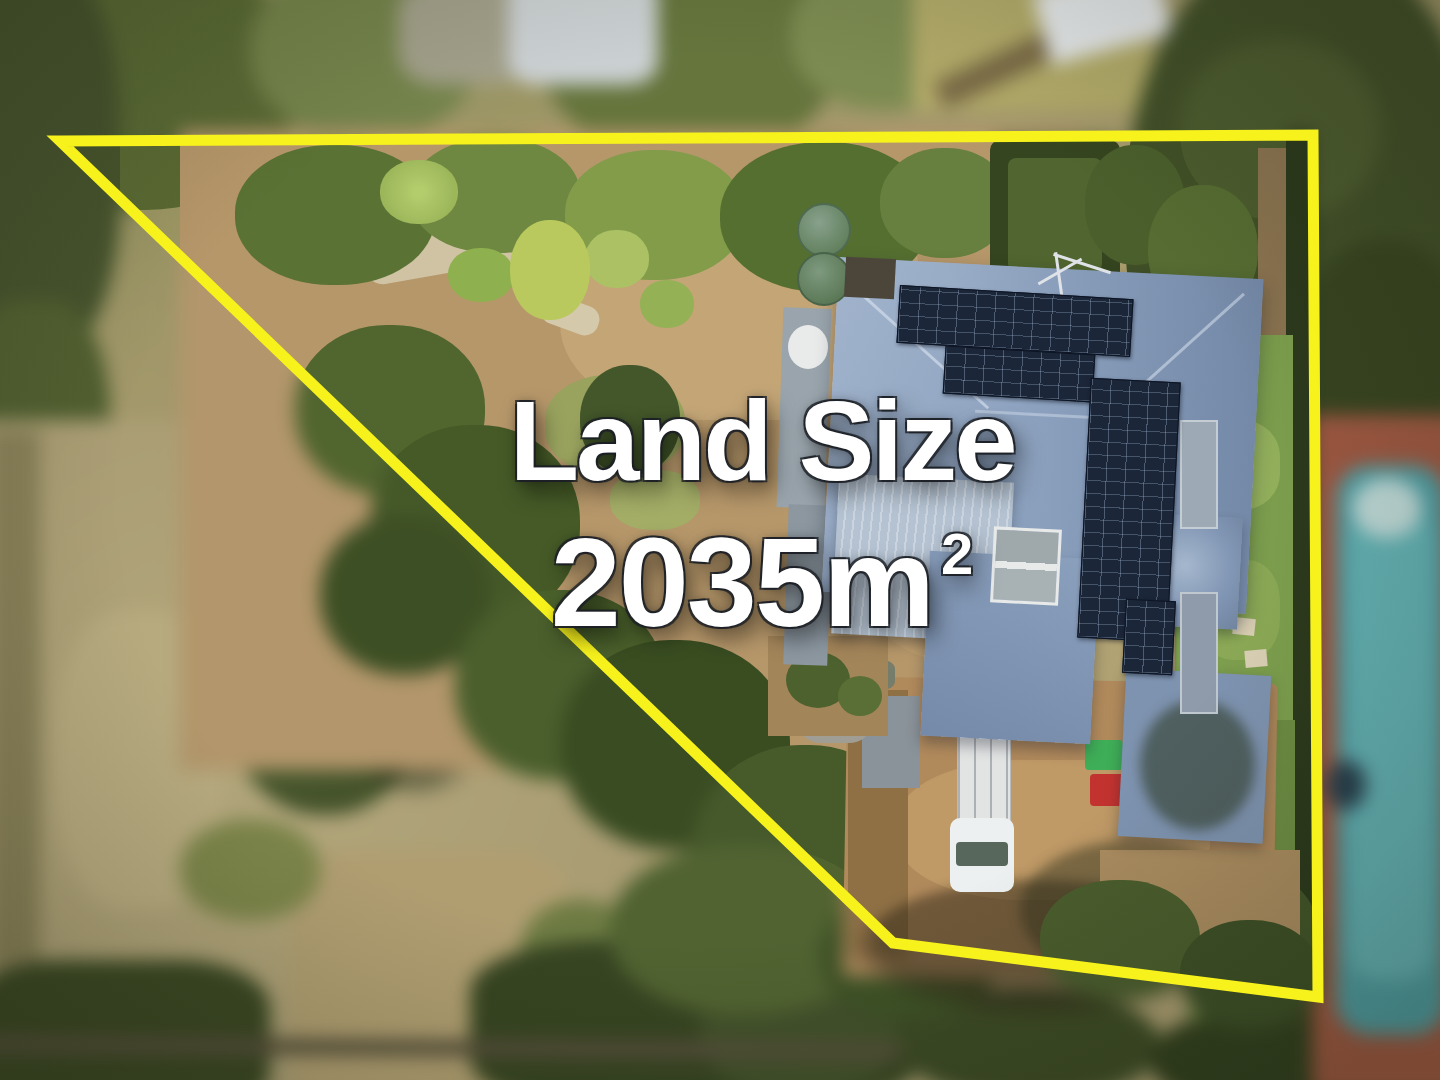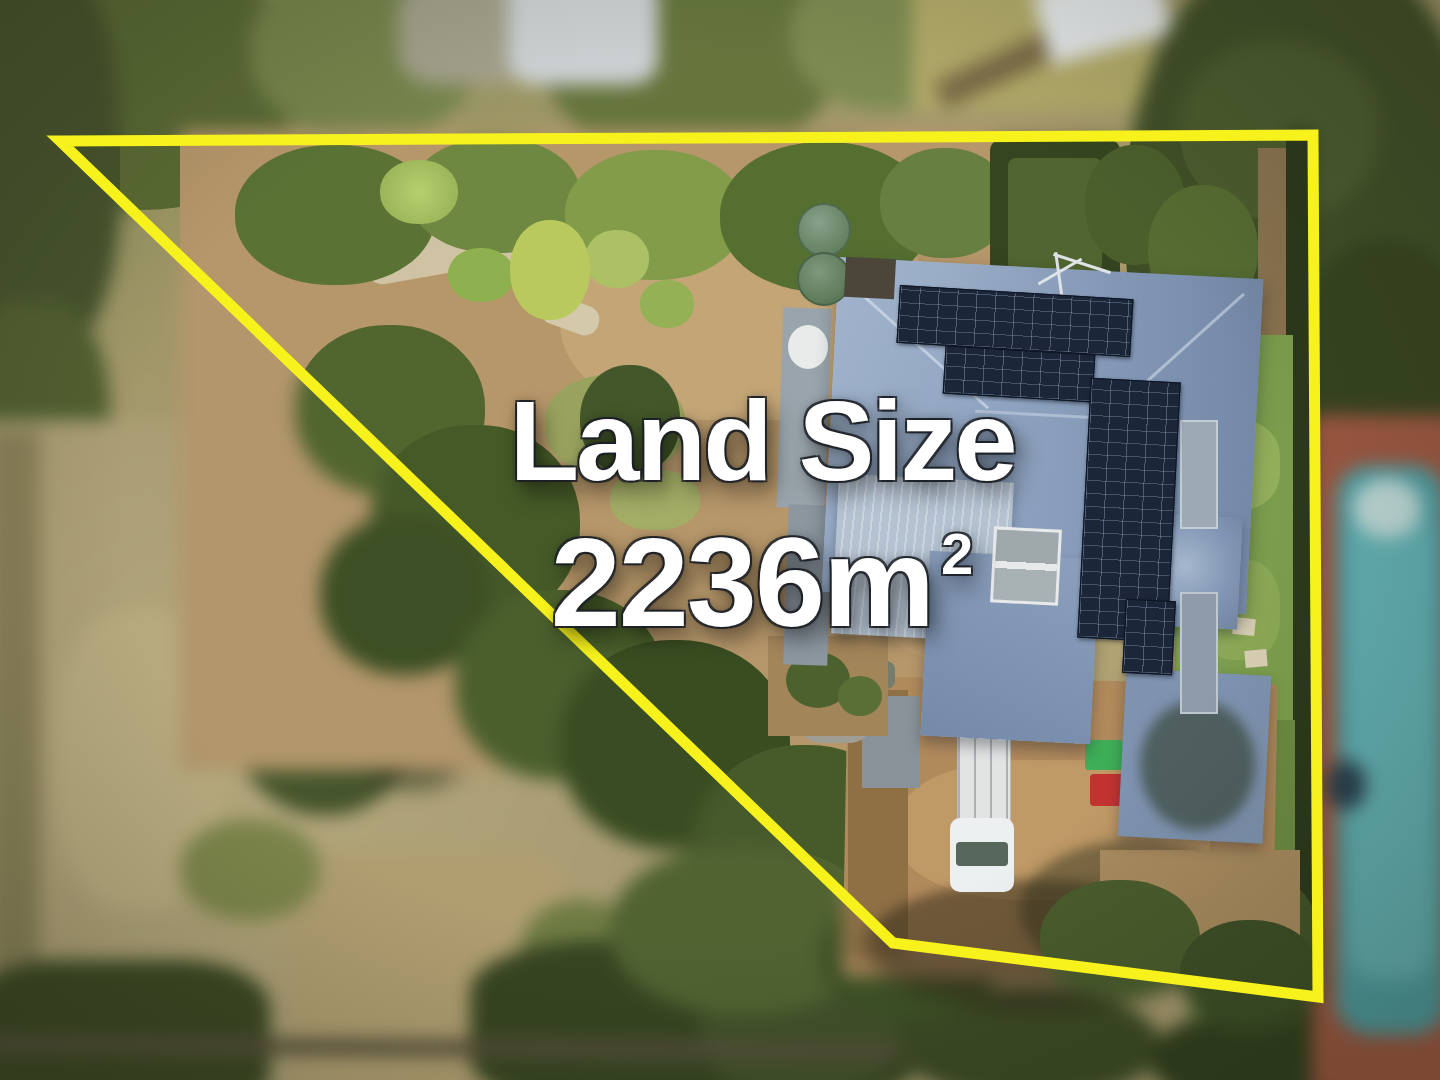--- a/index.html
+++ b/index.html
@@ -354,16 +354,16 @@
   </div>
 
   <div class="vignette"></div>
 
   <svg class="boundary-svg" width="1440" height="1080" viewBox="0 0 1440 1080">
     <polygon fill="none" stroke-linejoin="miter" points="60,141 1313,135 1318,997 893,943" stroke="#f7f21c" stroke-width="11"></polygon>
   </svg>
 
   <div class="land-text">
     <div class="land-line1">Land Size</div>
-    <div class="land-line2"><span>2236m</span><span class="land-sup">2</span></div>
+    <div class="land-line2"><span>2035m</span><span class="land-sup">2</span></div>
   </div>
 
 </div>
 
 </body></html>

